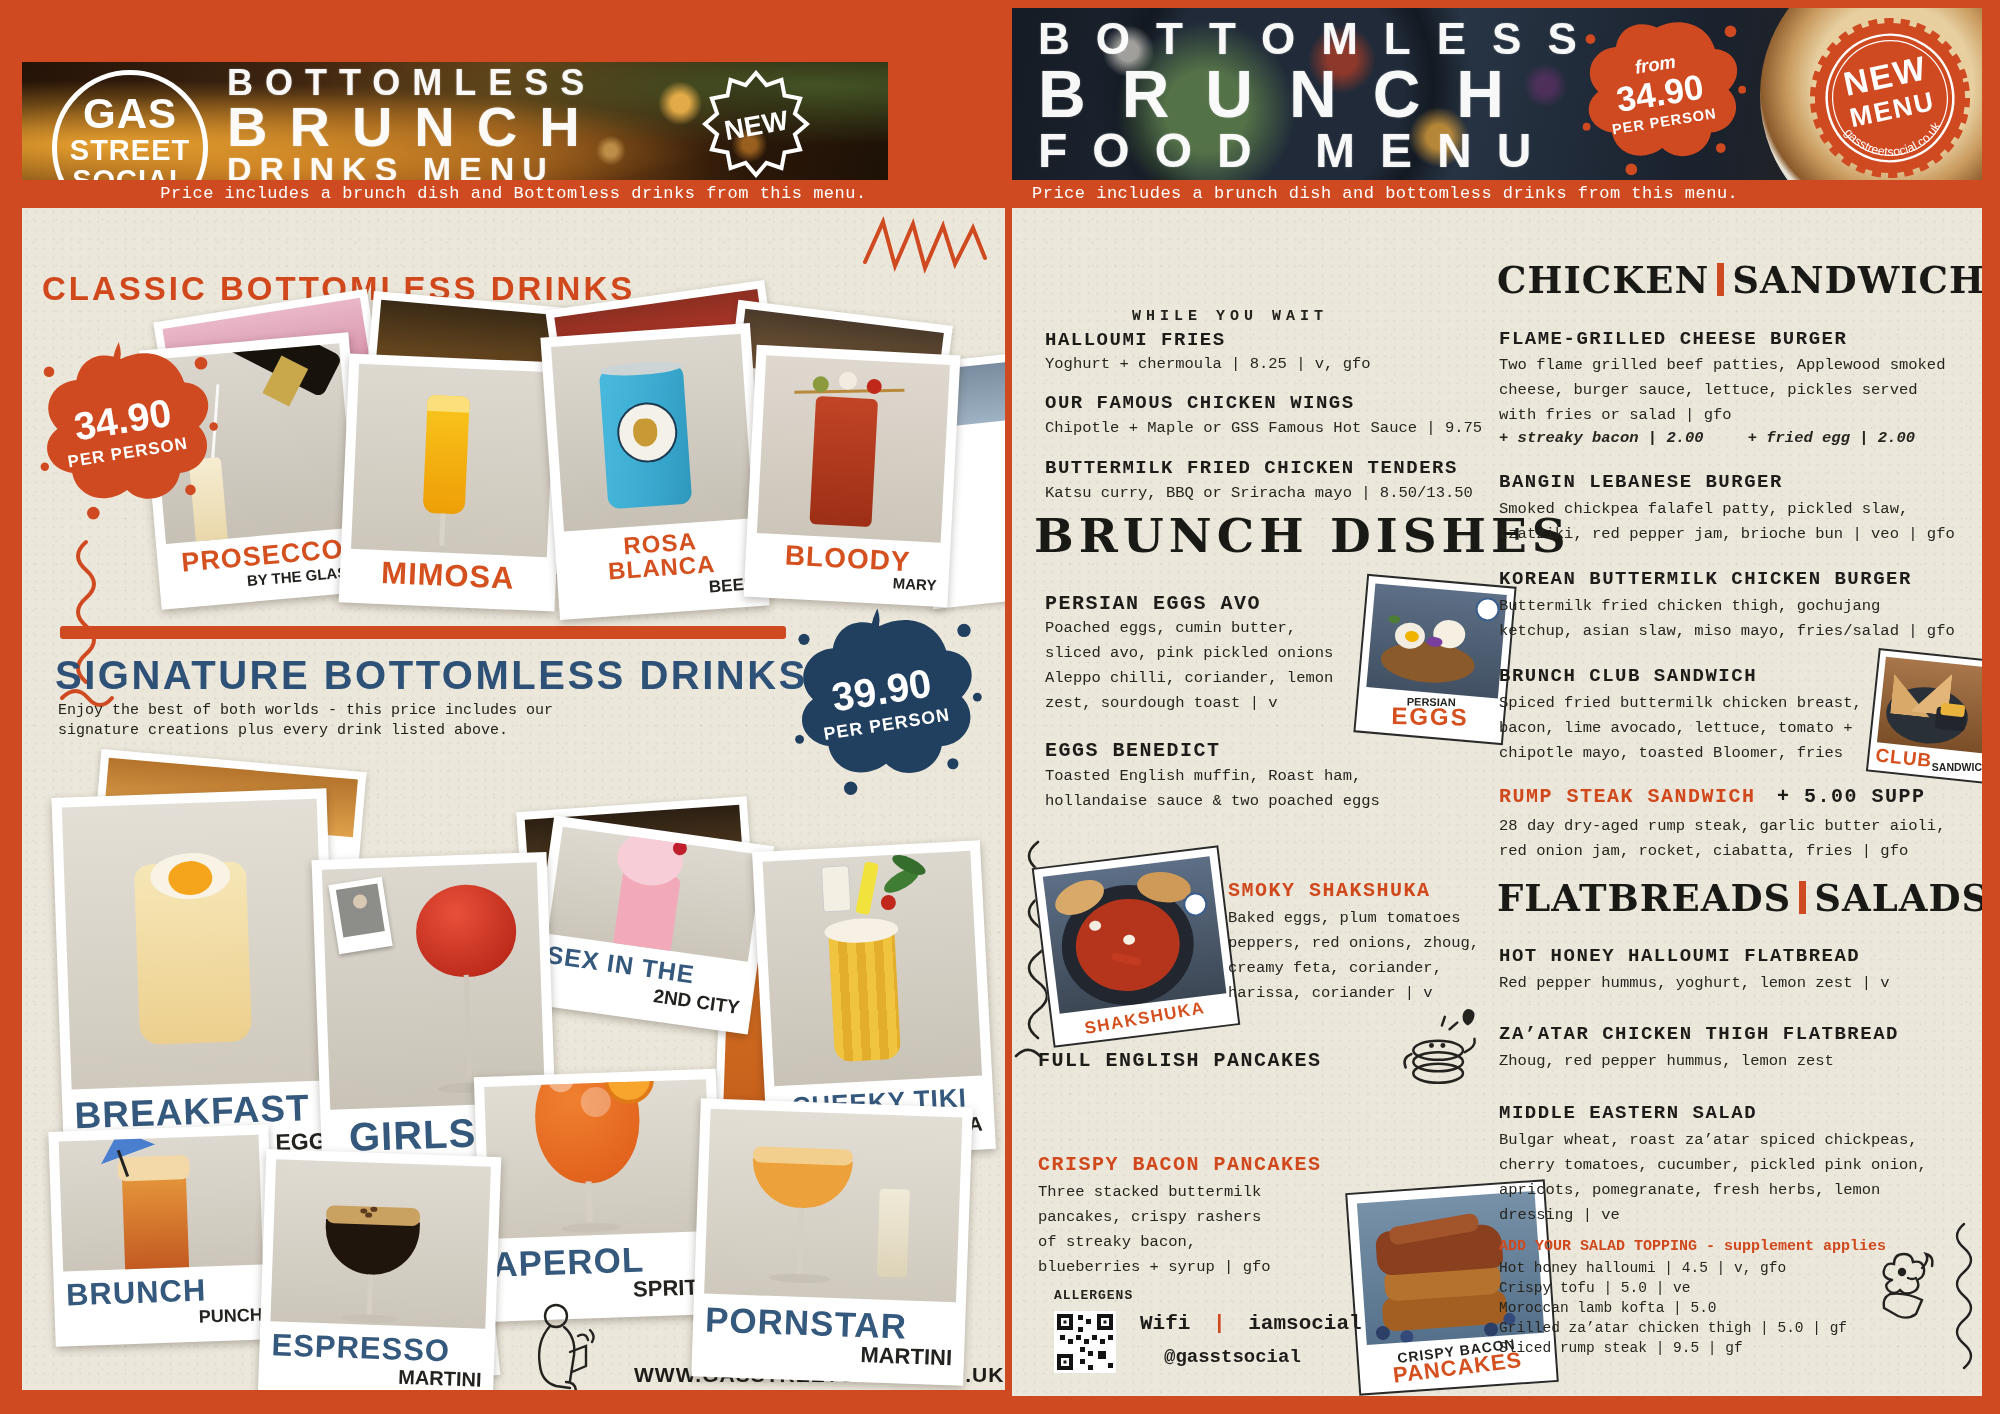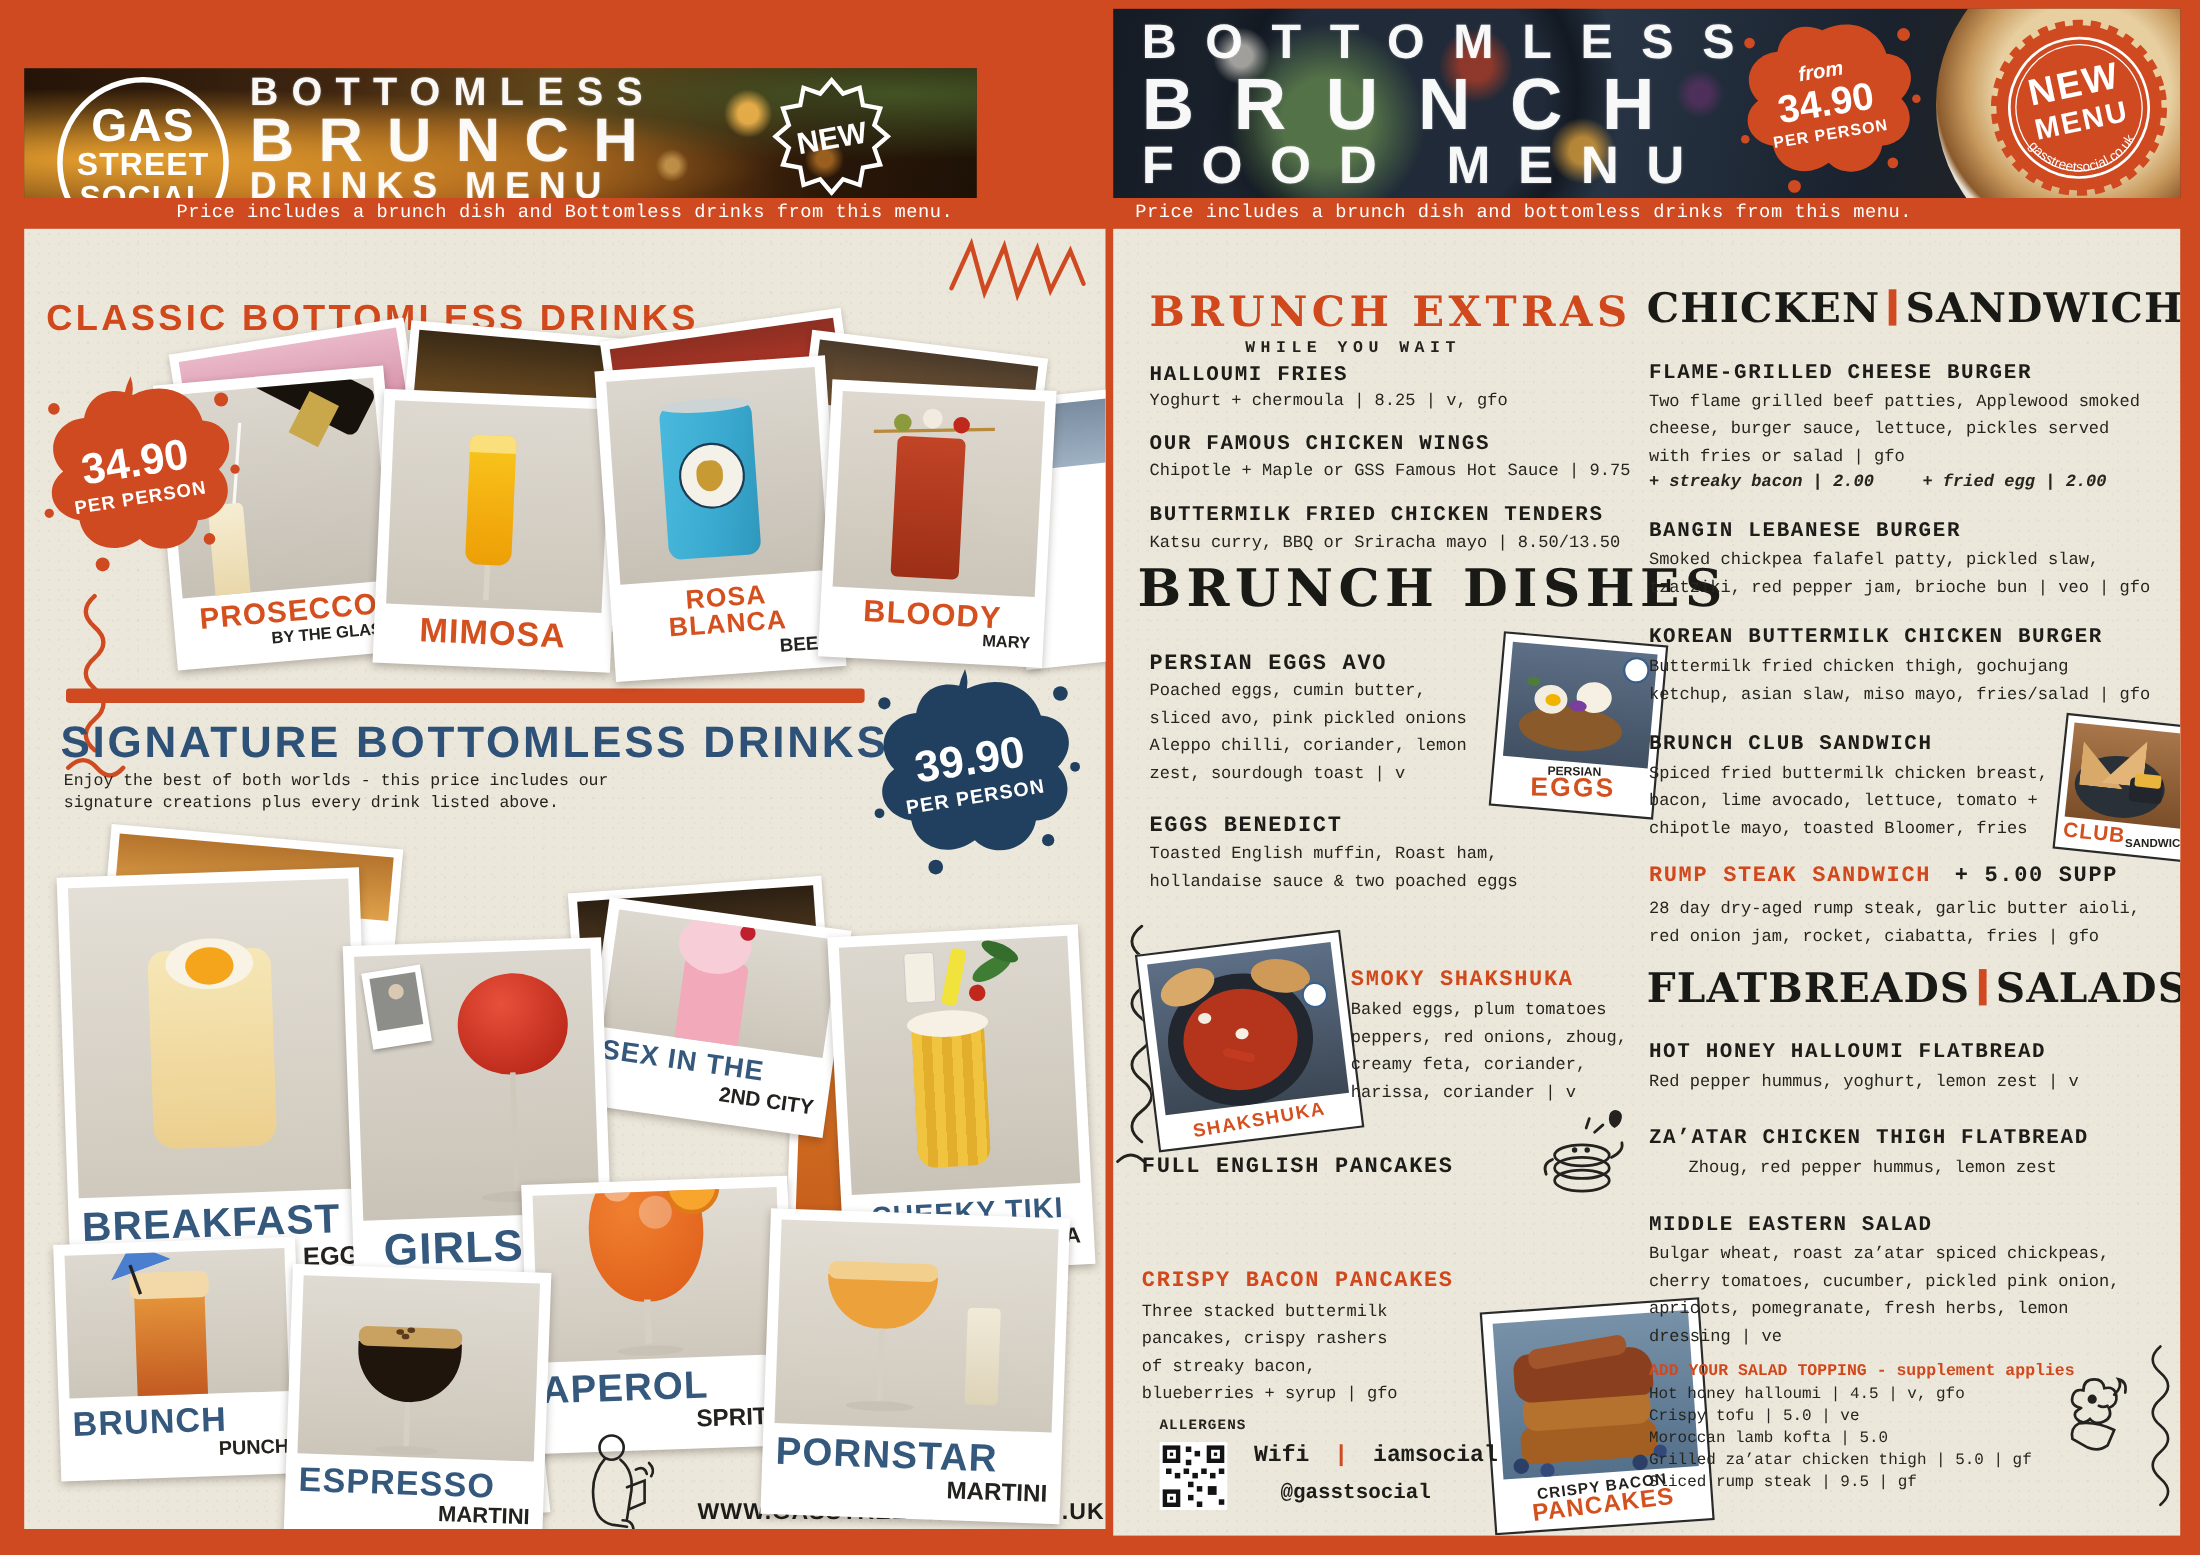--- a/index.html
+++ b/index.html
@@ -386,21 +386,20 @@
           <path id="sealcurve" d="M 30 104 A 58 58 0 0 0 140 104" fill="none"></path>
           <text font-size="12.5" fill="#fff" font-family="Liberation Sans,sans-serif"><textPath href="#sealcurve" startOffset="6">gasstreetsocial.co.uk</textPath></text>
         </g>
       </svg>
     </div>
 
     <div class="strip-note" style="left:20px;top:176px;">Price includes a brunch dish and bottomless drinks from this menu.</div>
 
     <div class="paper" style="left:0;top:200px;width:970px;height:1188px;">
 
-      <div class="slab sec-head-orange" style="position:absolute;left:33px;top:52px;font-size:38px;letter-spacing:4px;">BRUNCH EXTRAS</div>
       <div class="mono" style="position:absolute;left:120px;top:100px;font-size:15px;font-weight:700;letter-spacing:5px;color:#23221d;">WHILE YOU WAIT</div>
 
       <div class="item-name" style="left:33px;top:121px;">HALLOUMI FRIES</div>
       <div class="item-desc nowrap" style="left:33px;top:144px;">Yoghurt + chermoula | 8.25 | v, gfo</div>
 
       <div class="item-name" style="left:33px;top:184px;">OUR FAMOUS CHICKEN WINGS</div>
       <div class="item-desc nowrap" style="left:33px;top:208px;">Chipotle + Maple or GSS Famous Hot Sauce | 9.75</div>
 
       <div class="item-name" style="left:33px;top:249px;">BUTTERMILK FRIED CHICKEN TENDERS</div>
       <div class="item-desc nowrap" style="left:33px;top:273px;">Katsu curry, BBQ or Sriracha mayo | 8.50/13.50</div>
@@ -567,21 +566,21 @@
       <div class="item-desc" style="left:487px;top:606px;width:460px;">28 day dry-aged rump steak, garlic butter aioli, red onion jam, rocket, ciabatta, fries | gfo</div>
 
       <div class="slab" style="position:absolute;left:485px;top:668px;font-size:37px;letter-spacing:1px;white-space:nowrap;">
         <span>FLATBREADS</span><span style="display:inline-block;width:7px;height:33px;background:#cf4a20;margin:0 8px;transform:translateY(3px);"></span><span>SALADS</span>
       </div>
 
       <div class="item-name" style="left:487px;top:737px;">HOT HONEY HALLOUMI FLATBREAD</div>
       <div class="item-desc nowrap" style="left:487px;top:763px;">Red pepper hummus, yoghurt, lemon zest | v</div>
 
       <div class="item-name" style="left:487px;top:815px;">ZA’ATAR CHICKEN THIGH FLATBREAD</div>
-      <div class="item-desc nowrap" style="left:487px;top:841px;margin-left:36px;">Zhoug, red pepper hummus, lemon zest</div>
+      <div class="item-desc nowrap" style="left:487px;top:841px;">Zhoug, red pepper hummus, lemon zest</div>
 
       <div class="item-name" style="left:487px;top:894px;">MIDDLE EASTERN SALAD</div>
       <div class="item-desc" style="left:487px;top:920px;width:445px;">Bulgar wheat, roast za’atar spiced chickpeas, cherry tomatoes, cucumber, pickled pink onion, apricots, pomegranate, fresh herbs, lemon dressing | ve</div>
 
       <div class="mono" style="position:absolute;left:487px;top:1030px;font-size:15px;font-weight:700;color:#d0481c;white-space:nowrap;">ADD YOUR SALAD TOPPING - supplement applies</div>
       <div class="mono" style="position:absolute;left:487px;top:1052px;font-size:14.5px;color:#26251f;white-space:nowrap;">Hot honey halloumi | 4.5 | v, gfo</div>
       <div class="mono" style="position:absolute;left:487px;top:1072px;font-size:14.5px;color:#26251f;white-space:nowrap;">Crispy tofu | 5.0 | ve</div>
       <div class="mono" style="position:absolute;left:487px;top:1092px;font-size:14.5px;color:#26251f;white-space:nowrap;">Moroccan lamb kofta | 5.0</div>
       <div class="mono" style="position:absolute;left:487px;top:1112px;font-size:14.5px;color:#26251f;white-space:nowrap;">Grilled za’atar chicken thigh | 5.0 | gf</div>
       <div class="mono" style="position:absolute;left:487px;top:1132px;font-size:14.5px;color:#26251f;white-space:nowrap;">Sliced rump steak | 9.5 | gf</div>

